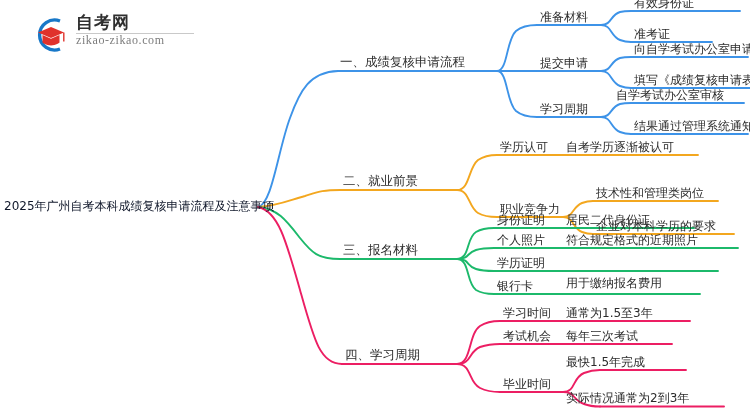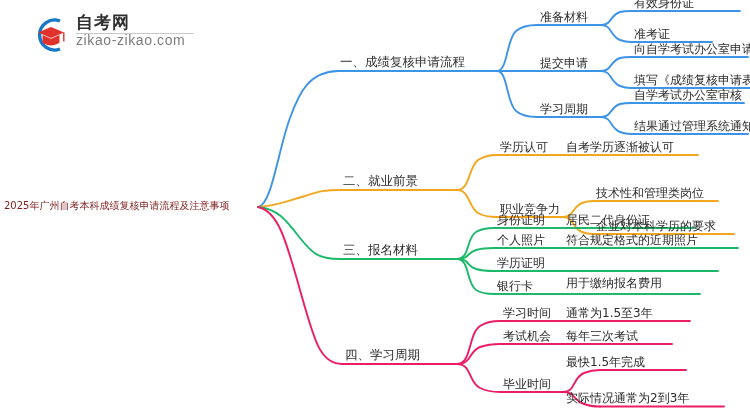--- a/index.html
+++ b/index.html
@@ -13,27 +13,27 @@
   #stage{position:absolute;left:0;top:0;width:750px;height:410px;}
   svg.wires{position:absolute;left:0;top:0;width:750px;height:410px;pointer-events:none;}
 
   
   .logo-wrap{position:absolute;left:30px;top:12px;width:180px;height:46px;}
   .logo-mark{position:absolute;left:0;top:2px;width:42px;height:42px;}
   .logo-text{position:absolute;left:46px;top:0px;width:130px;}
   .logo-cn{font-size:17px;font-weight:bold;color:#2f2f2f;letter-spacing:1px;line-height:20px;
            font-family:"DejaVu Sans","Liberation Sans",sans-serif;}
   .logo-rule{width:118px;height:1px;background:#c9c9c9;margin:1px 0 1px 0;}
-  .logo-en{font-size:14px;color:#7d7d7d;letter-spacing:.6px;line-height:11px;
-           font-family:Liberation Sans, sans-serif;}
+  .logo-en{font-size:12px;color:#7d7d7d;letter-spacing:.6px;line-height:11px;
+           font-family:Liberation Serif, serif;}
 
   
   .node{position:absolute;white-space:nowrap;color:#2b2b2b;
         font-family:"DejaVu Sans","Liberation Sans",sans-serif;}
-  .node.root{font-size:10px;color:#7f1d1d;}
+  .node.root{font-size:12px;color:#0f172a;}
   .node.l1{font-size:12.5px;}
   .node.l2{font-size:12px;}
   .node.l3{font-size:12px;}
   .node span{display:block;line-height:16px;}
 </style>
 </head>
 <body>
 
 <div id="stage">
 
@@ -160,21 +160,21 @@
   </div>
   <div class="node l3" style="left:634px;top:26px;">
     <span>准考证</span>
   </div>
   <div class="node l3" style="left:634px;top:41px;">
     <span>向自学考试办公室申请</span>
   </div>
   <div class="node l3" style="left:634px;top:72px;">
     <span>填写《成绩复核申请表》</span>
   </div>
-  <div class="node l3" style="left:634px;top:87px;">
+  <div class="node l3" style="left:616px;top:87px;">
     <span>自学考试办公室审核</span>
   </div>
   <div class="node l3" style="left:634px;top:118px;">
     <span>结果通过管理系统通知</span>
   </div>
 
   <div class="node l1" style="left:343px;top:173px;">
     <span>二、就业前景</span>
   </div>
   <div class="node l2" style="left:500px;top:139px;">

